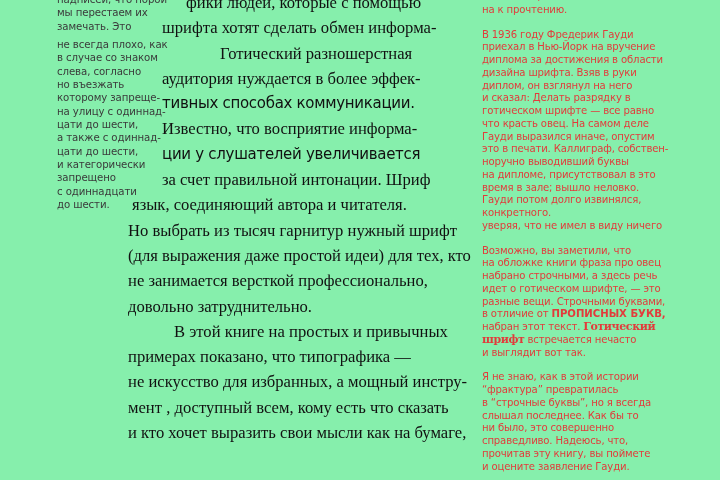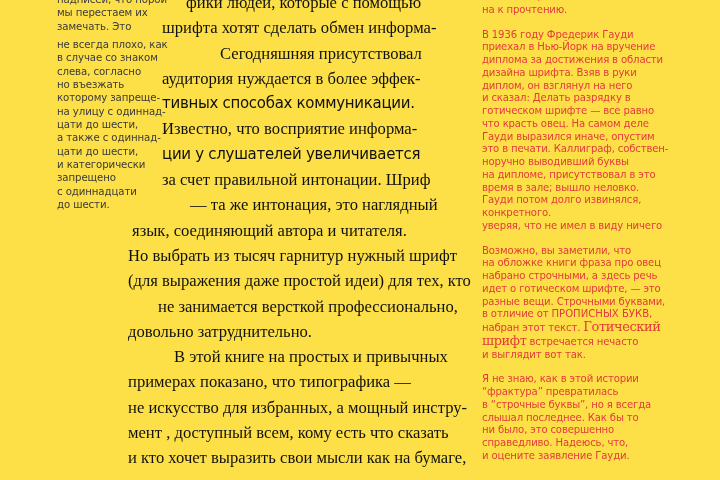--- a/index.html
+++ b/index.html
@@ -11,21 +11,21 @@
     height: 480px;
     background: #ffffff;
     overflow: hidden;
     font-family: "Liberation Serif", serif;
   }
 
   #page {
     position: relative;
     width: 720px;
     height: 480px;
-    background: #fde047;
+    background: #86efac;
   }
 
   
   #left-column {
     position: absolute;
     left: 57px;
     top: -7px;
     width: 126px;
     font-family: "DejaVu Sans", sans-serif;
     font-size: 10.2px;
@@ -81,25 +81,26 @@
     letter-spacing: -0.15px;
   }
   #right-column .r-line {
     white-space: nowrap;
   }
   #right-column .r-gap {
     height: 12px;
   }
   #right-column .caps {
     letter-spacing: 0px;
+    font-weight: bold;
   }
   #right-column .gothic {
     font-family: "DejaVu Serif", serif;
-    font-weight: normal;
-    font-size: 13px;
+    font-weight: bold;
+    font-size: 11px;
     letter-spacing: -0.4px;
   }
 </style>
 </head>
 <body>
 
 <div id="page">
 
   <div id="left-column">
     <div class="l-line">надписей, что порой</div>
@@ -117,31 +118,30 @@
     <div class="l-line">цати до шести,</div>
     <div class="l-line">и категорически</div>
     <div class="l-line">запрещено</div>
     <div class="l-line">с одиннадцати</div>
     <div class="l-line">до шести.</div>
   </div>
 
   <div id="center-column">
     <div class="c-line serif shift">фики людей, которые с помощью</div>
     <div class="c-line serif shift2">шрифта хотят сделать обмен информа-</div>
-    <div class="c-line serif" style="padding-left:92px;">Сегодняшняя присутствовал</div>
+    <div class="c-line serif" style="padding-left:92px;">Готический разношерстная</div>
     <div class="c-line serif shift2">аудитория нуждается в более эффек-</div>
     <div class="c-line sans shift2">тивных способах коммуникации.</div>
     <div class="c-line serif shift2">Известно, что восприятие информа-</div>
     <div class="c-line sans shift2">ции у слушателей увеличивается</div>
     <div class="c-line serif shift2">за счет правильной интонации. Шриф</div>
-    <div class="c-line serif" style="padding-left:62px;">— та же интонация, это наглядный</div>
     <div class="c-line serif" style="padding-left:4px;">язык, соединяющий автора и читателя.</div>
     <div class="c-line serif" style="padding-left:0px;">Но выбрать из тысяч гарнитур нужный шрифт</div>
     <div class="c-line serif" style="padding-left:0px;">(для выражения даже простой идеи) для тех, кто</div>
-    <div class="c-line serif" style="padding-left:0px;margin-left:30px;">не занимается версткой профессионально,</div>
+    <div class="c-line serif" style="padding-left:0px;">не занимается версткой профессионально,</div>
     <div class="c-line serif" style="padding-left:0px;">довольно затруднительно.</div>
     <div class="c-line serif" style="padding-left:46px;">В этой книге на простых и привычных</div>
     <div class="c-line serif" style="padding-left:0px;">примерах показано, что типографика —</div>
     <div class="c-line serif" style="padding-left:0px;">не искусство для избранных, а мощный инстру-</div>
     <div class="c-line serif" style="padding-left:0px;">мент , доступный всем, кому есть что сказать</div>
     <div class="c-line serif" style="padding-left:0px;">и кто хочет выразить свои мысли как на бумаге,</div>
 
   </div>
 
   <div id="right-column">
@@ -188,17 +188,18 @@
     <div class="r-line">и выглядит вот так.</div>
 
     <div class="r-gap"></div>
 
     <div class="r-line">Я не знаю, как в этой истории</div>
     <div class="r-line">“фрактура” превратилась</div>
     <div class="r-line">в “строчные буквы”, но я всегда</div>
     <div class="r-line">слышал последнее. Как бы то</div>
     <div class="r-line">ни было, это совершенно</div>
     <div class="r-line">справедливо. Надеюсь, что,</div>
+    <div class="r-line">прочитав эту книгу, вы поймете</div>
     <div class="r-line">и оцените заявление Гауди.</div>
 
   </div>
 
 </div>
 
 </body></html>

